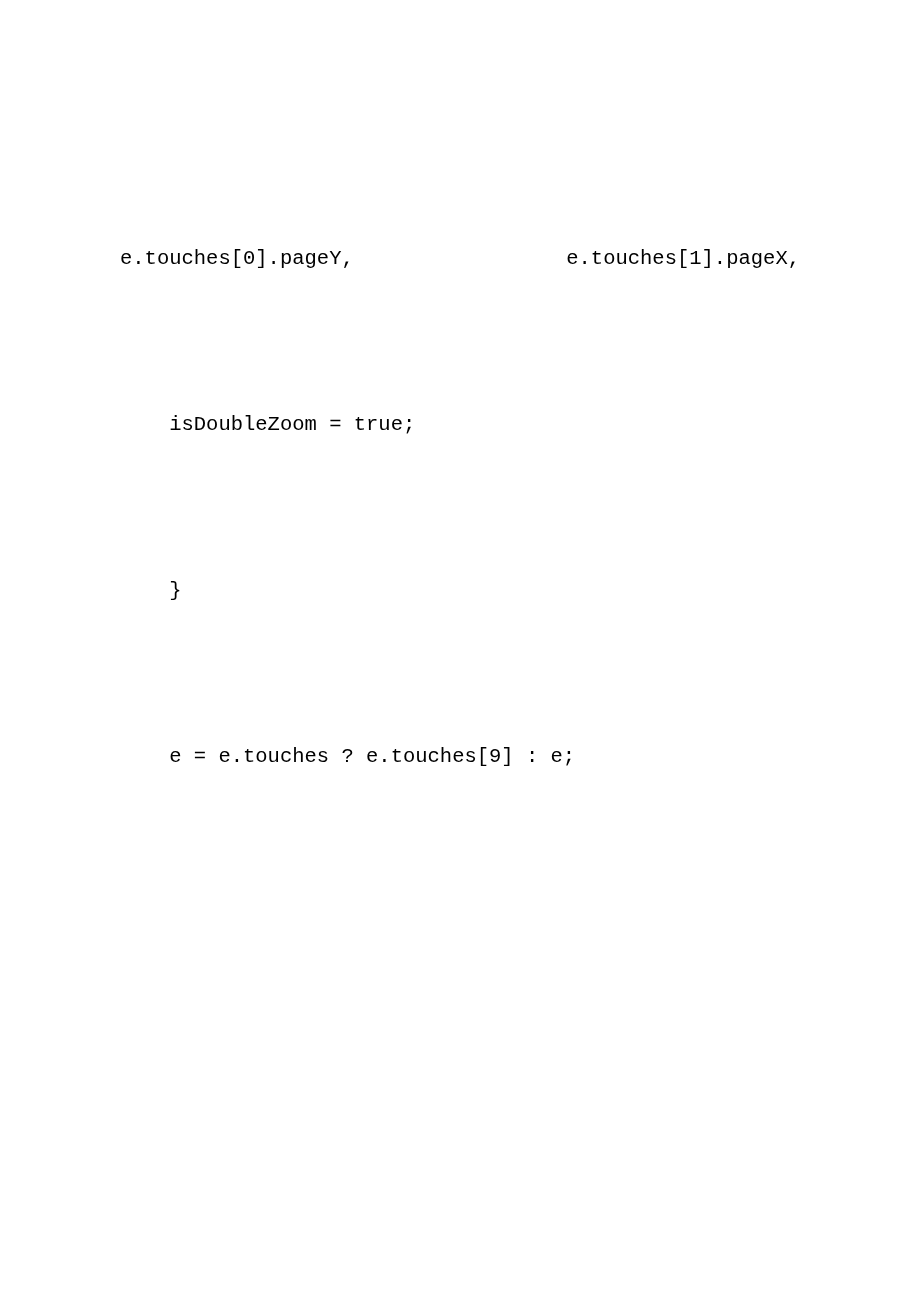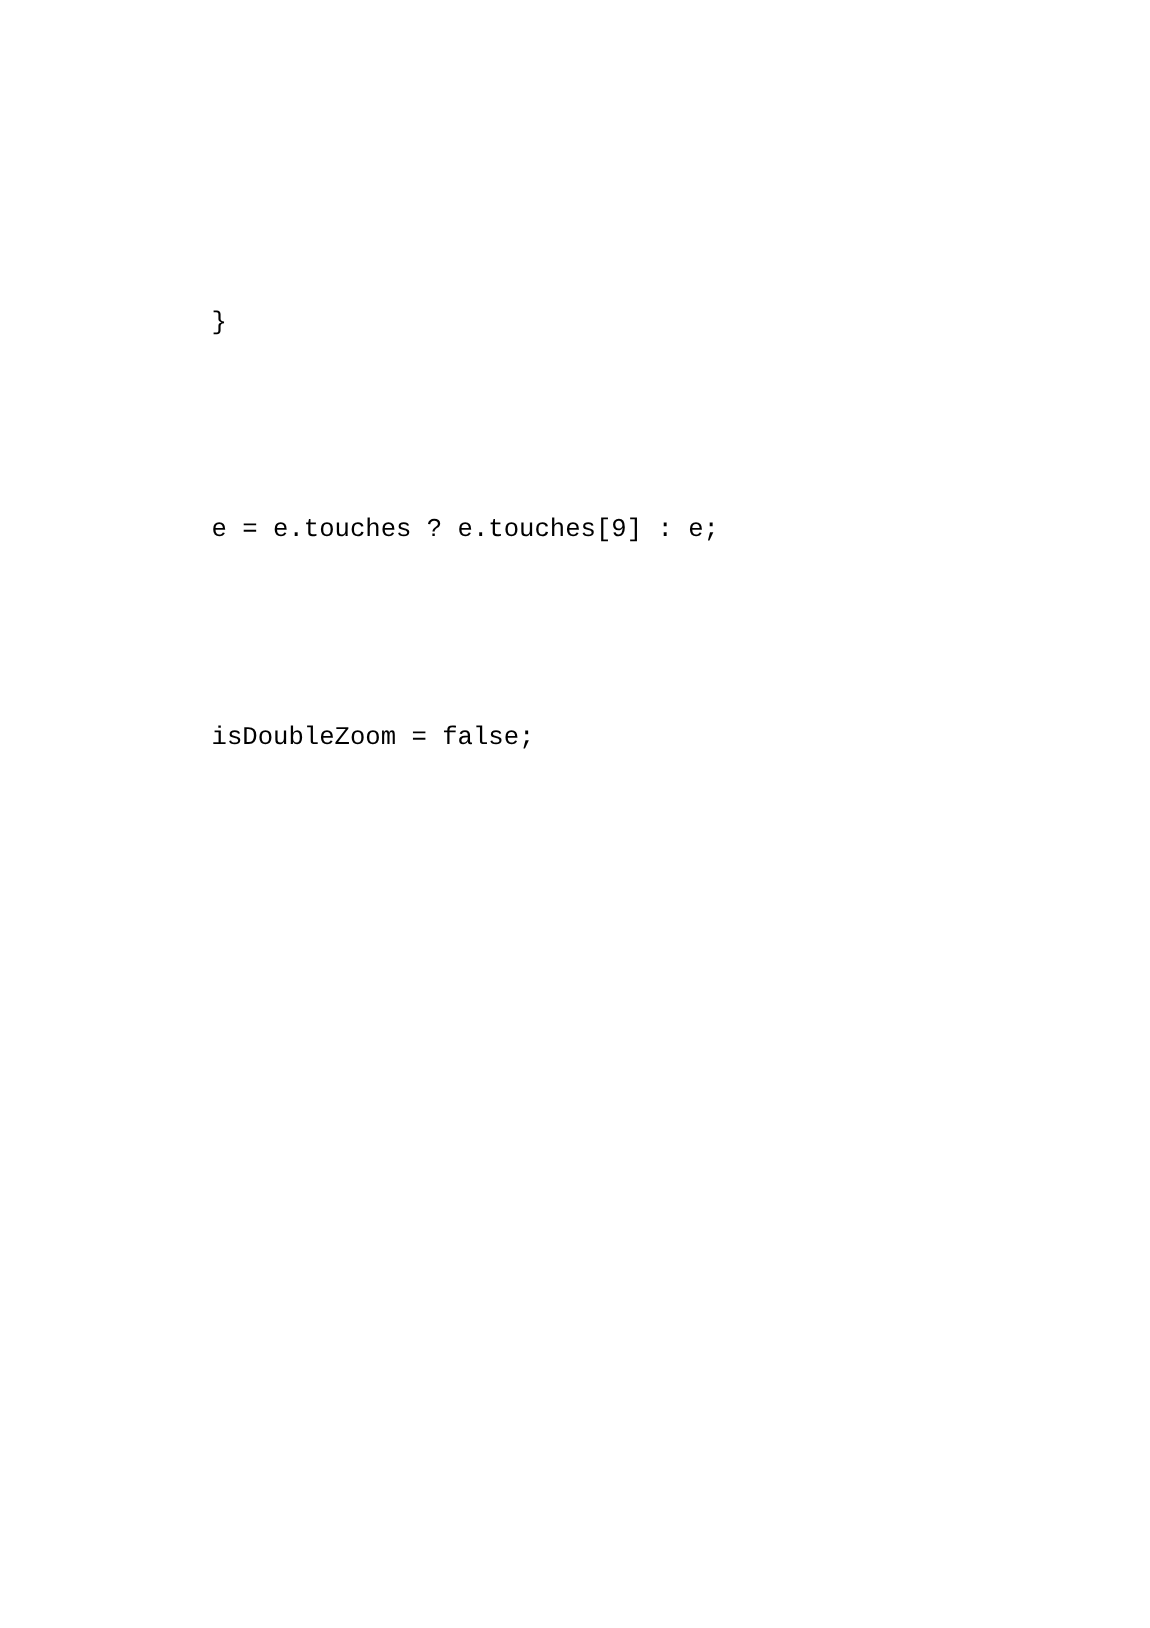--- a/index.html
+++ b/index.html
@@ -35,23 +35,24 @@
   .justified {
     text-align: justify;
     text-align-last: justify;
   }
 </style>
 </head>
 <body>
 
 <div class="page">
   <div class="code-block">
+    <span class="line justified"><span>e.touches[0].pageY,</span> <span>e.touches[1].pageX,</span></span>
+    <span class="line indent">isDoubleZoom = true;</span>
     <span class="line indent">}</span>
     <span class="line indent">e = e.touches ? e.touches[9] : e;</span>
-    <span class="line indent">isDoubleZoom = false;</span>
     
     
     
     
     
     
     
     
     
     

